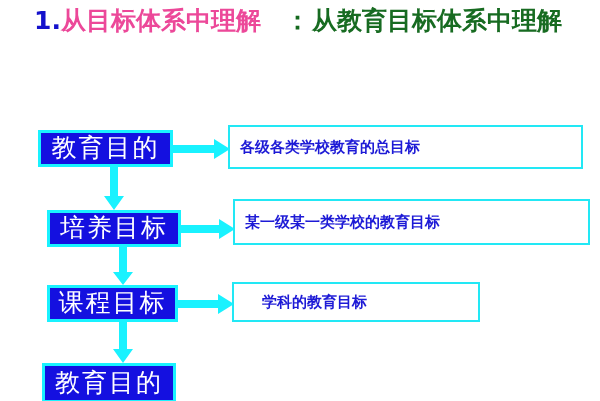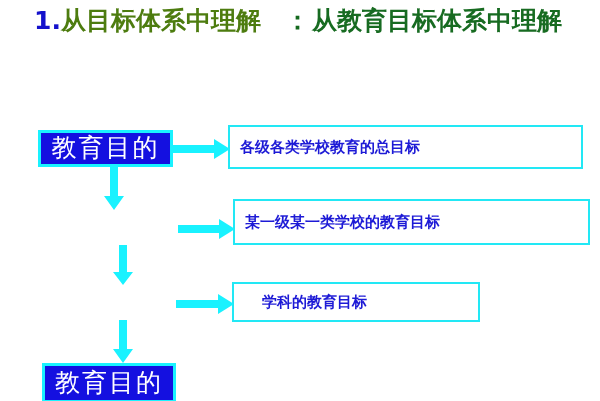--- a/index.html
+++ b/index.html
@@ -30,21 +30,21 @@
     white-space: nowrap;
     font-size: 25px;
     font-weight: bold;
     letter-spacing: 0px;
     line-height: 30px;
   }
   .title-num {
     color: #1411cc;
   }
   .title-part-a {
-    color: #4d7c0f;
+    color: #ec4899;
   }
   .title-colon {
     color: #14691e;
     padding: 0 2px;
   }
   .title-part-b {
     color: #176b21;
   }
   .title-gap {
     display: inline-block;
@@ -118,20 +118,26 @@
 
 <div id="slide">
 
   <div class="title-row">
     <span class="title-num">1.</span><span class="title-part-a">从目标体系中理解</span><span class="title-gap"></span><span class="title-colon">：</span><span class="title-part-b">从教育目标体系中理解</span>
   </div>
 
   <div class="node" id="node1">
     <span>教育目的</span>
   </div>
+  <div class="node" id="node2">
+    <span>培养目标</span>
+  </div>
+  <div class="node" id="node3">
+    <span>课程目标</span>
+  </div>
   <div class="node" id="node4">
     <span>教育目的</span>
   </div>
 
   <div class="desc" id="desc1">
     <span>各级各类学校教育的总目标</span>
   </div>
   <div class="desc" id="desc2">
     <span>某一级某一类学校的教育目标</span>
   </div>

